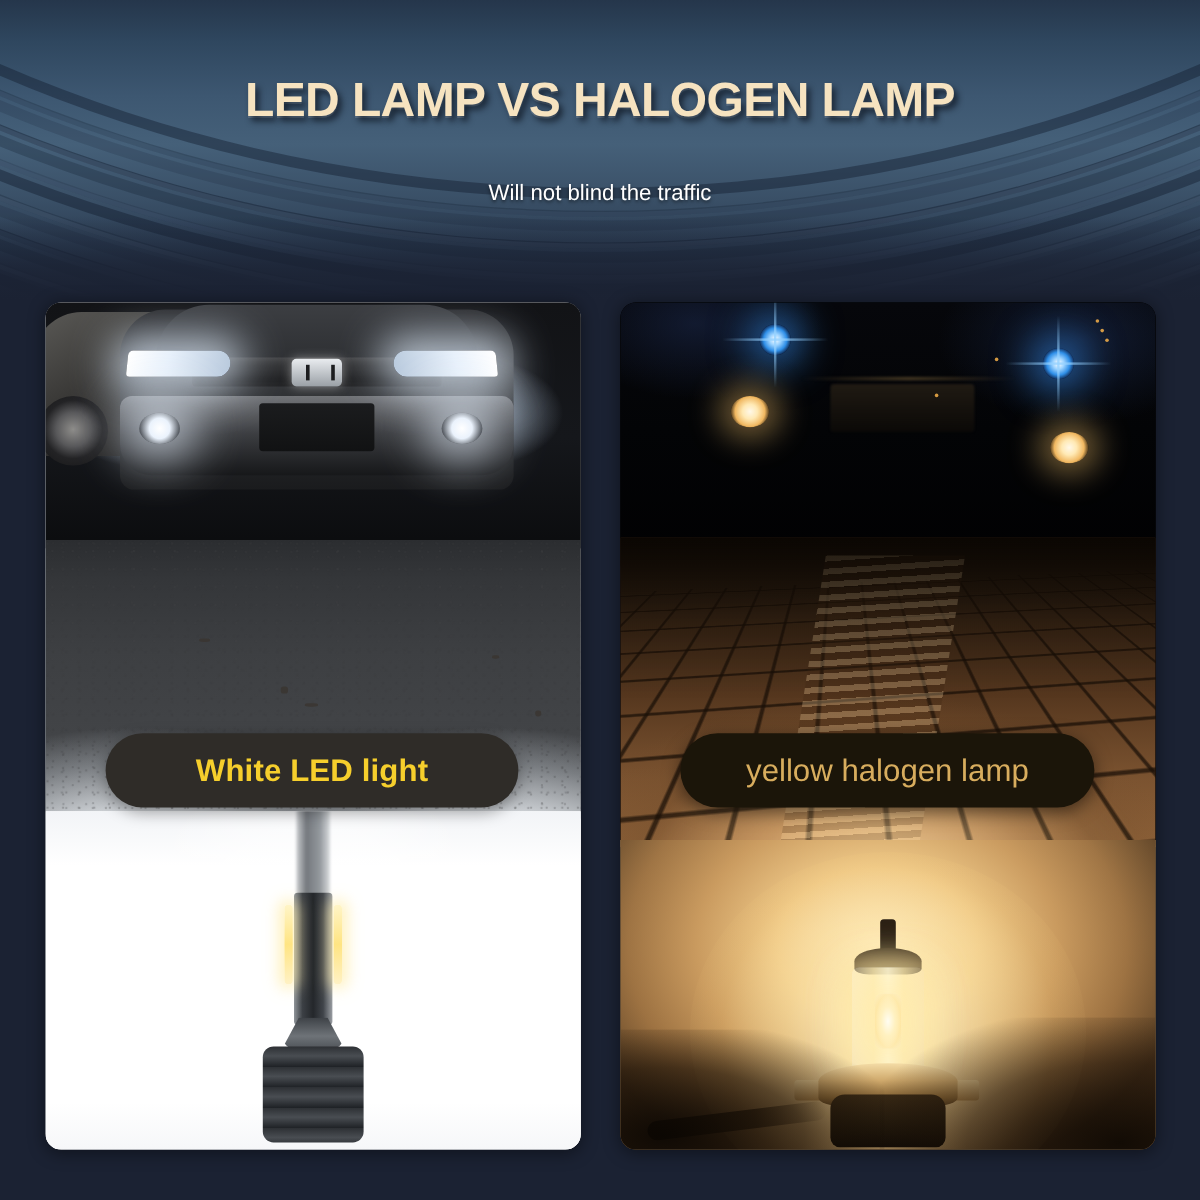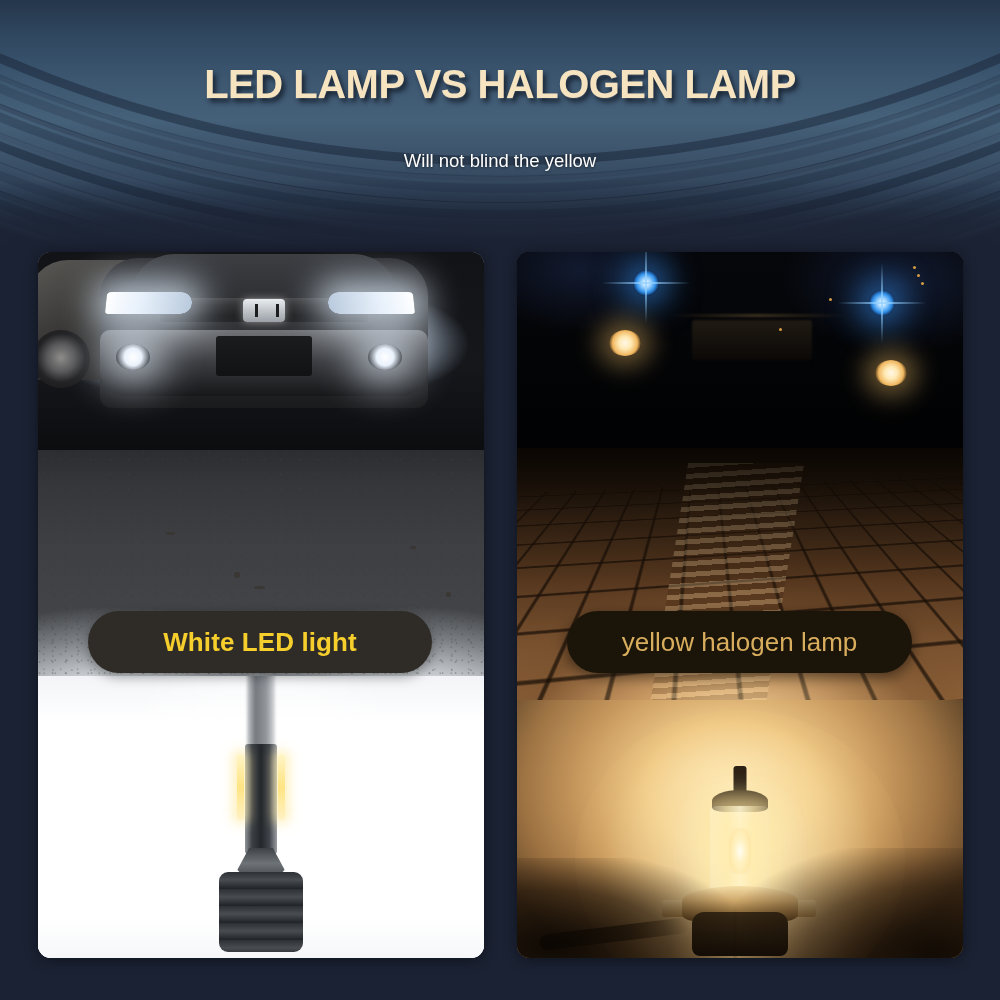--- a/index.html
+++ b/index.html
@@ -419,21 +419,21 @@
         <div class="wv" style="width: 2798px; height: 2574.16px; border-width: 4px; border-color: rgba(122, 152, 182, 0.16);"></div>
         <div class="wv" style="width: 2856px; height: 2627.52px; border-width: 4px; border-color: rgba(122, 152, 182, 0.1);"></div>
         <div class="wv" style="width: 2914px; height: 2680.88px; border-width: 4px; border-color: rgba(122, 152, 182, 0.16);"></div>
         <div class="wv" style="width: 2972px; height: 2734.24px; border-width: 4px; border-color: rgba(122, 152, 182, 0.1);"></div>
       </div>
     <div class="header-fade"></div>
 
     <div class="title">LED LAMP VS HALOGEN LAMP</div>
 
     <div class="subtitle">
-      <span class="l2">Will not blind the yellow</span>
+      <span class="l2">Will not blind the traffic</span>
     </div>
   </div>
 
   <div class="panel panel-left">
 
     <div class="ph ph-car">
       <div class="car-bg"></div>
       <div class="car-neighbor"></div>
       <div class="car-wheel"></div>
       <div class="car-body"></div>

